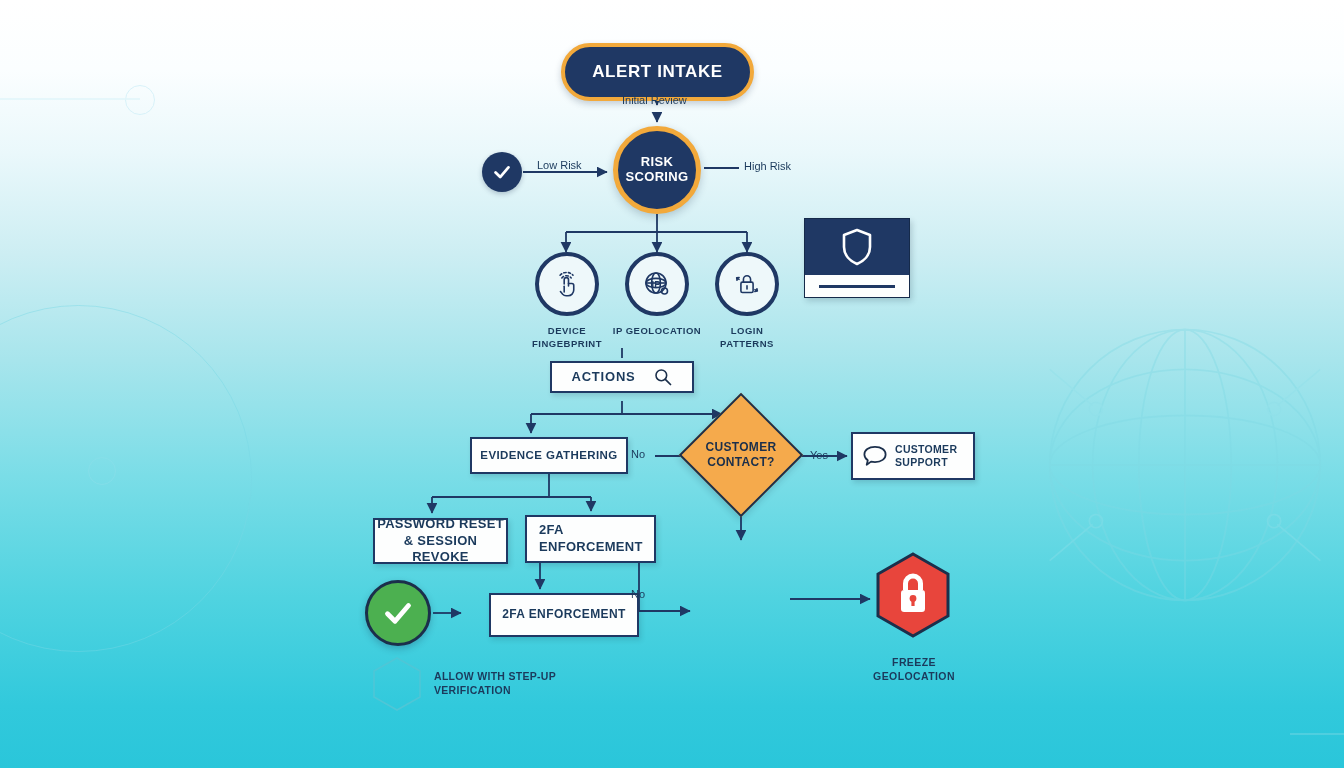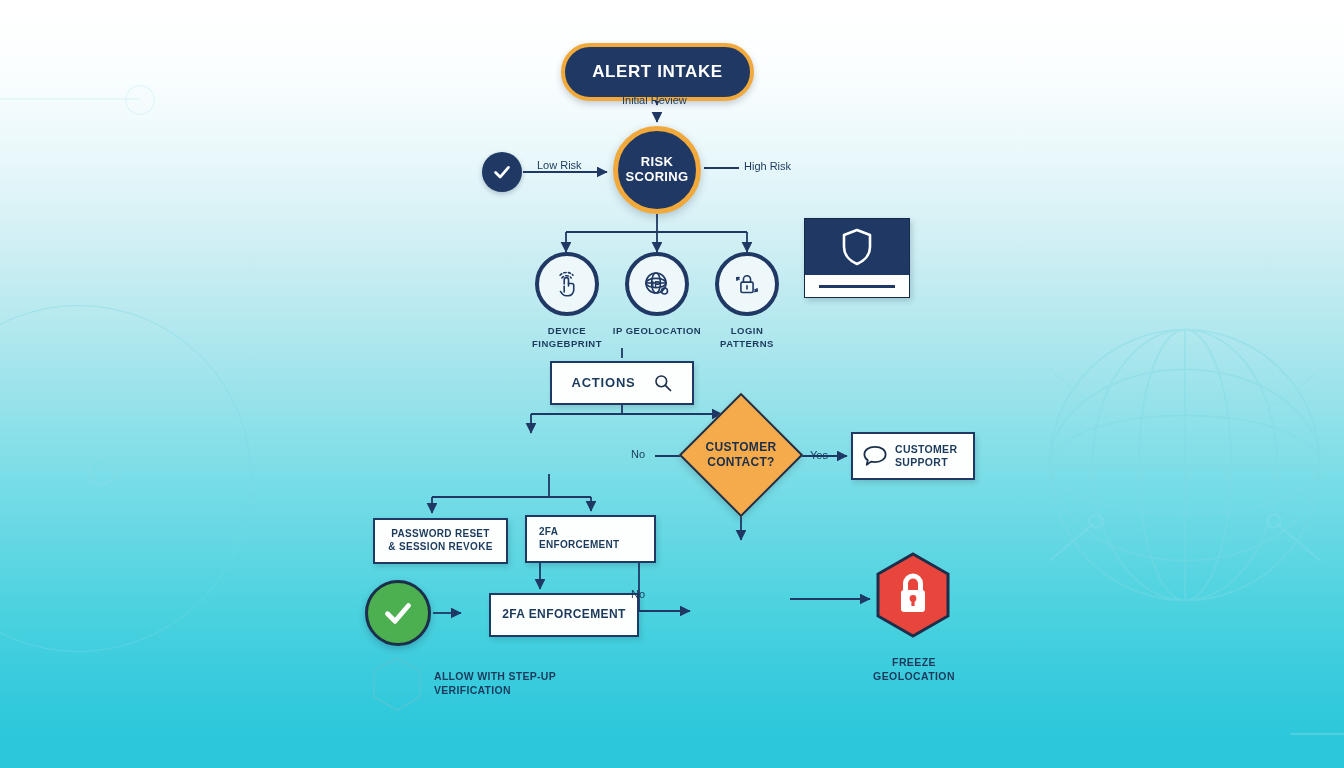--- a/index.html
+++ b/index.html
@@ -70,23 +70,23 @@
   .sig-wrap{position:absolute;display:flex;flex-direction:column;align-items:center;}
   .sig-cap{margin-top:9px;text-align:center;font-size:9.5px;font-weight:700;color:#1b3a5c;
            letter-spacing:.5px;line-height:1.35;}
 
   
   .box{
     background:#fdfefe;border:2px solid #1f3864;
     display:flex;align-items:center;
     box-shadow:2px 3px 5px rgba(20,50,70,.16);
   }
-  .box .t{font-size:10px;font-weight:700;color:#1b3a5c;letter-spacing:.3px;line-height:1.28;}
-
-  .box-actions{left:550px;top:361px;width:144px;height:44px;justify-content:center;gap:17px;}
+  .box .t{font-size:13px;font-weight:700;color:#1b3a5c;letter-spacing:.3px;line-height:1.28;}
+
+  .box-actions{left:550px;top:361px;width:144px;height:32px;justify-content:center;gap:17px;}
   .box-actions .t{font-size:13px;letter-spacing:.8px;}
   .box-evidence{left:470px;top:437px;width:158px;height:37px;justify-content:center;}
   .box-evidence .t{font-size:11.5px;letter-spacing:.4px;}
   .box-pwd{left:373px;top:518px;width:135px;height:46px;justify-content:center;text-align:center;}
   .box-2fa-a{left:525px;top:515px;width:131px;height:48px;padding-left:12px;}
   .box-2fa-b{left:465px;top:593px;width:150px;height:44px;justify-content:center;margin-left:24px;}
   .box-2fa-b .t{font-size:12px;letter-spacing:.4px;}
   .box-support{left:851px;top:432px;width:124px;height:48px;gap:7px;padding-left:9px;}
   .box-support .t{font-size:10.5px;letter-spacing:.3px;}
 
@@ -307,20 +307,23 @@
   </div>
 
   <div class="node box box-actions">
     <span class="t">ACTIONS</span>
     <svg width="20" height="20" viewBox="0 0 24 24">
       <circle cx="10" cy="10" r="6.4" fill="none" stroke="#1b2f4b" stroke-width="1.9"></circle>
       <line x1="14.8" y1="14.8" x2="21" y2="21" stroke="#1b2f4b" stroke-width="2.1" stroke-linecap="round"></line>
     </svg>
   </div>
 
+  <div class="node box box-evidence">
+    <span class="t">EVIDENCE GATHERING</span>
+  </div>
   <div class="elbl e-no1">No</div>
 
   <div class="node box box-pwd">
     <span class="t">
       <span>PASSWORD RESET</span><br>
       <span>&amp; SESSION REVOKE</span>
     </span>
   </div>
 
   <div class="node box box-2fa-a">

